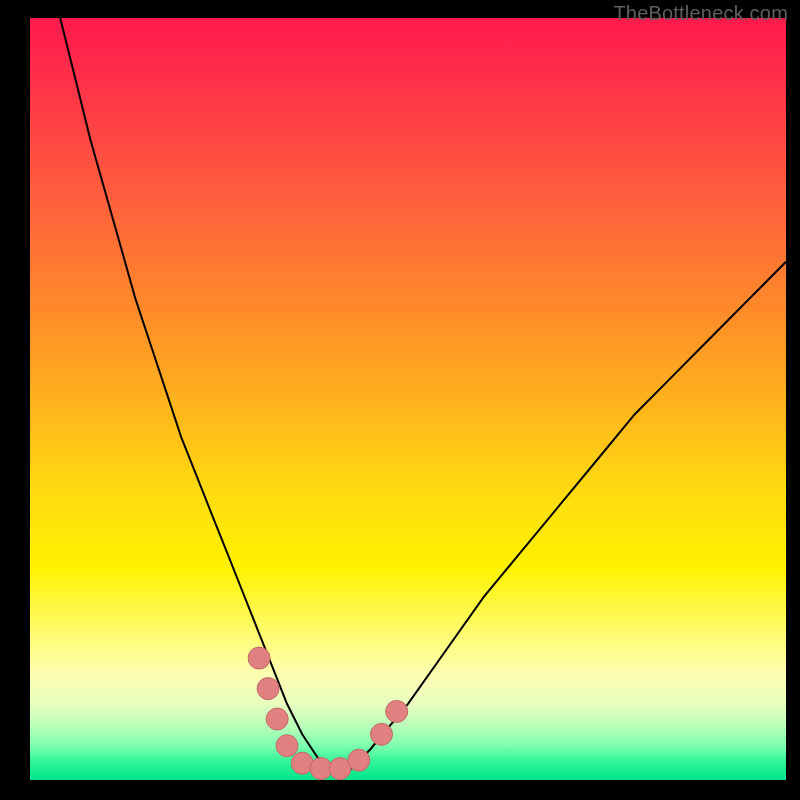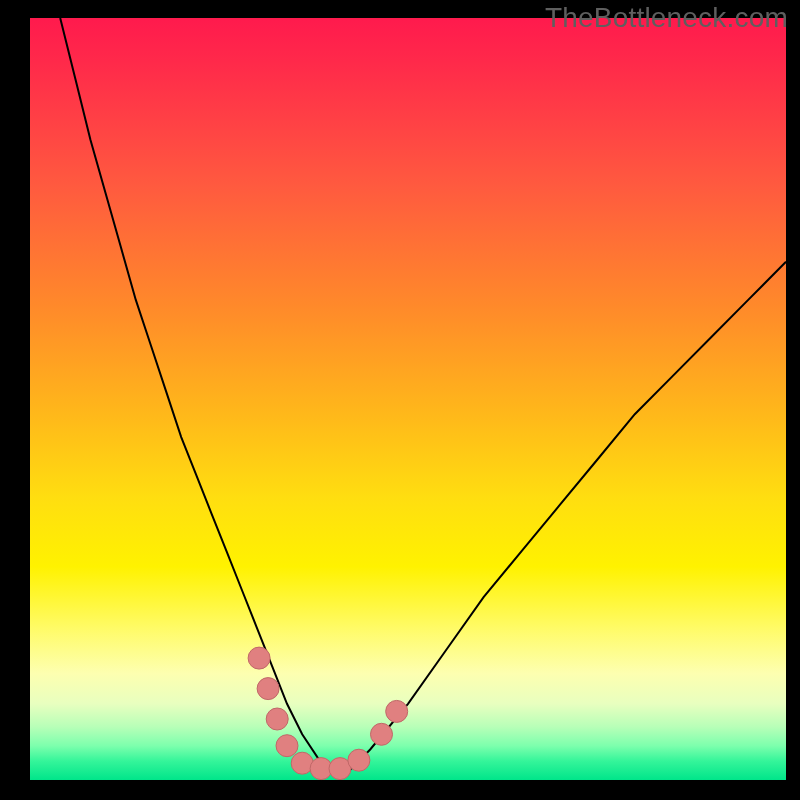--- a/index.html
+++ b/index.html
@@ -32,21 +32,21 @@
       #7dffad 95.5%,
       #35f59a 97.5%,
       #00e58a 100%
     );
   }
   .watermark {
     position: absolute;
     top: 2px;
     right: 12px;
     color: #5f5f5f;
-    font-size: 28px;
+    font-size: 20px;
     font-weight: 500;
     letter-spacing: 0.2px;
     user-select: none;
   }
   svg.overlay {
     position: absolute;
     left: 0;
     top: 0;
   }
 </style>

